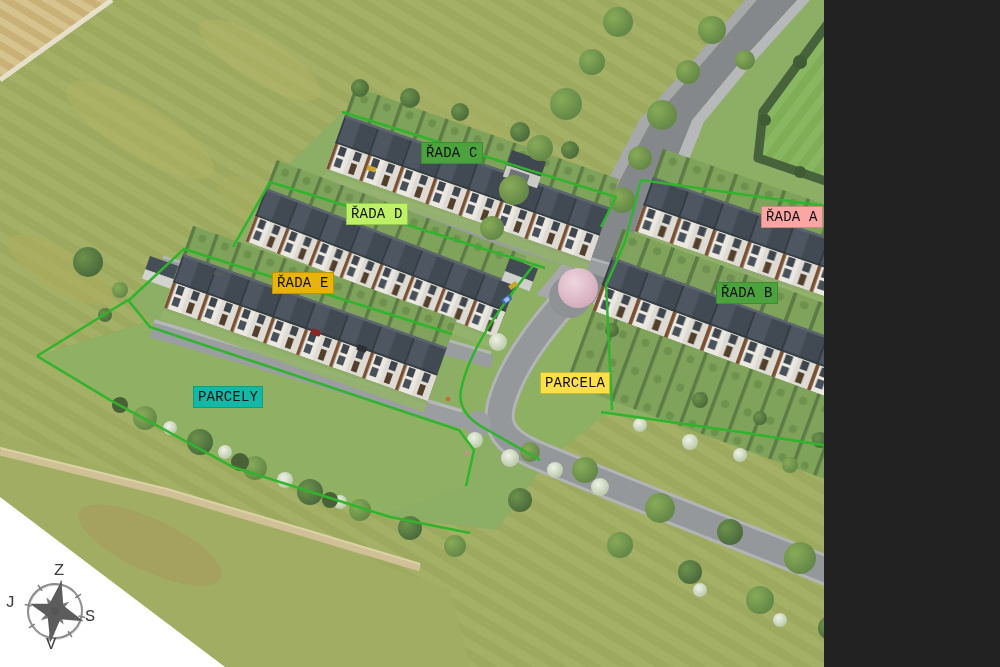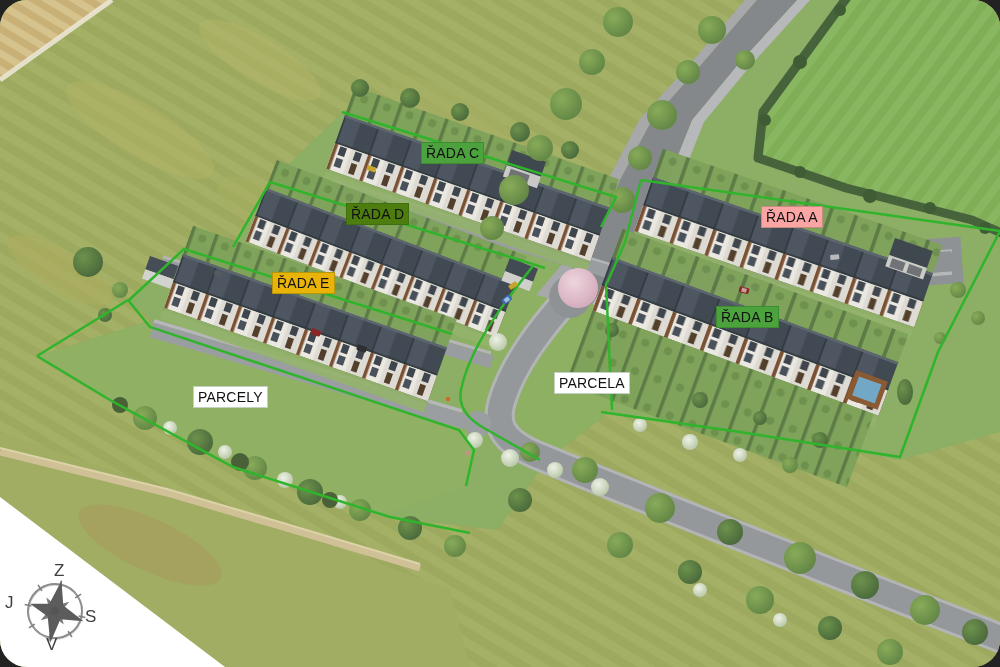--- a/index.html
+++ b/index.html
@@ -1,17 +1,17 @@
 <!DOCTYPE html>
 <html><head>
 <meta charset="utf-8">
 <style>
   html,body{margin:0;padding:0;background:#222;}
-  #stage{position:relative;width:1000px;height:667px;overflow:hidden;
-         font-family:Liberation Sans, sans-serif;background:#98a75f;border-radius:27px;}
+  #stage{position:relative;width:824px;height:667px;overflow:hidden;
+         font-family:Liberation Mono, monospace;background:#98a75f;}
   #scene{position:absolute;left:0;top:0;}
   .area-label{position:absolute;height:22px;line-height:22px;padding:0 5px;
     font-size:14px;letter-spacing:.2px;white-space:nowrap;
     box-shadow:0 0 0 1px rgba(20,70,10,.25) inset;}
   .compass-letter{position:absolute;font-size:17px;color:#3f3f3f;}
 </style>
 </head>
 <body>
 
 <div id="stage">
@@ -302,25 +302,25 @@
       <line x1="-17" y1="-17" x2="-22" y2="-22"></line>
           <line x1="-17" y1="17" x2="-22" y2="22"></line>
     </g>
     <path transform="rotate(45)" fill="#6a6a6a" opacity=".9" d="M0,-17 L4,-4 L16,0 L4,4 L0,17 L-4,4 L-16,0 L-4,-4 Z"></path>
     <path fill="#5c5c5c" d="M0,-31 L7,-7 L30,4 L7,7 L2,32 L-6,7 L-26,-2 L-7,-6 Z"></path>
     <circle r="4" fill="#555555"></circle>
   </g>
 </svg>
 
 <div class="area-label" style="left: 421px; top: 142px; background-color: rgb(76, 163, 62); color: rgb(17, 17, 17);">ŘADA C</div>
-<div class="area-label" style="left: 346px; top: 203px; background-color: #4d7c0f; color: rgb(17, 17, 17);">ŘADA D</div>
+<div class="area-label" style="left: 346px; top: 203px; background-color: #bef264; color: rgb(17, 17, 17);">ŘADA D</div>
 <div class="area-label" style="left: 272px; top: 272px; background-color: #eab308; color: rgb(17, 17, 17);">ŘADA E</div>
 <div class="area-label" style="left: 761px; top: 206px; background-color: #fca5a5; color: rgb(17, 17, 17);">ŘADA A</div>
-<div class="area-label" style="left: 716px; top: 282px; background-color: rgb(76, 163, 62); color: rgb(17, 17, 17); margin-top: 24px;">ŘADA B</div>
-<div class="area-label" style="left: 193px; top: 386px; background-color: #ffffff; color: rgb(17, 17, 17);">PARCELY</div>
-<div class="area-label" style="left: 540px; top: 372px; background-color: #ffffff; color: rgb(17, 17, 17); margin-left: 14px;">PARCELA</div>
+<div class="area-label" style="left: 716px; top: 282px; background-color: rgb(76, 163, 62); color: rgb(17, 17, 17);">ŘADA B</div>
+<div class="area-label" style="left: 193px; top: 386px; background-color: #14b8a6; color: rgb(17, 17, 17);">PARCELY</div>
+<div class="area-label" style="left: 540px; top: 372px; background-color: #fde047; color: rgb(17, 17, 17);">PARCELA</div>
 
 <div class="compass-letter" style="left: 54px; top: 561px; color: rgb(63, 63, 63);">Z</div>
 <div class="compass-letter" style="left: 5px; top: 593px; color: rgb(63, 63, 63);">J</div>
 <div class="compass-letter" style="left: 85px; top: 607px; color: rgb(63, 63, 63);">S</div>
 <div class="compass-letter" style="left: 46px; top: 635px; color: rgb(63, 63, 63);">V</div>
 
 </div>
 
 </body></html>

